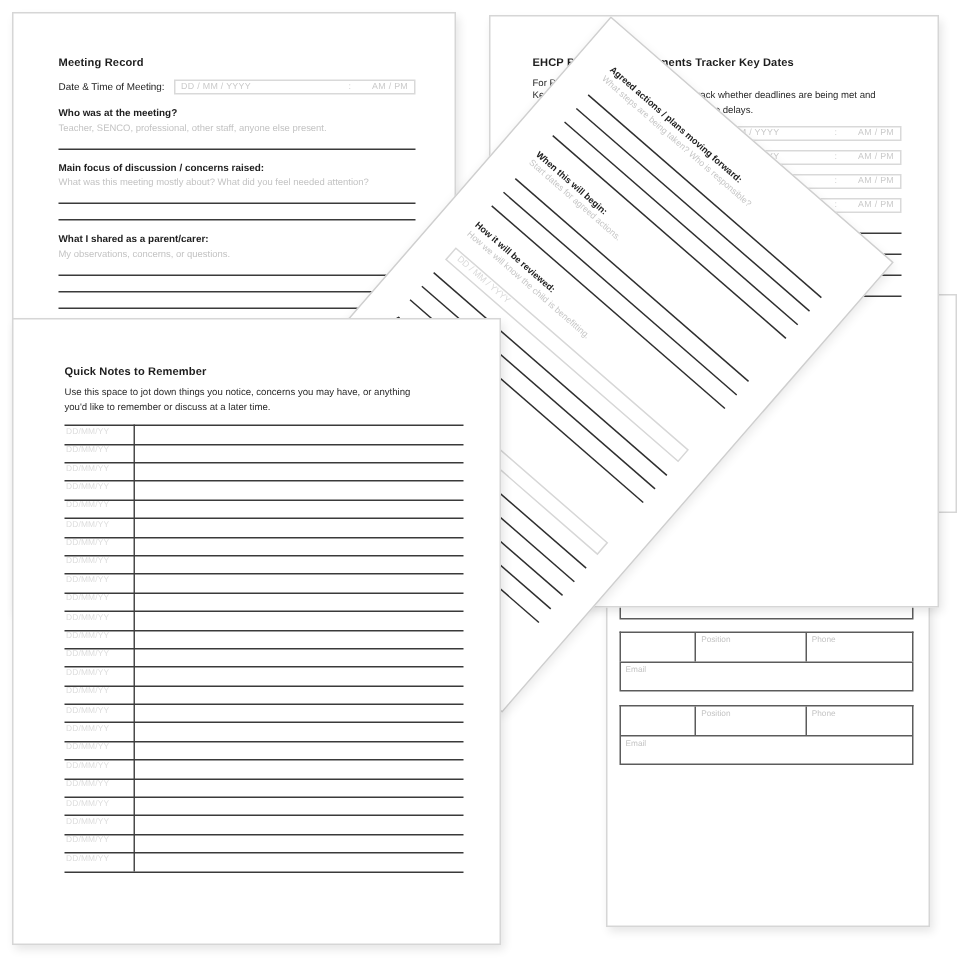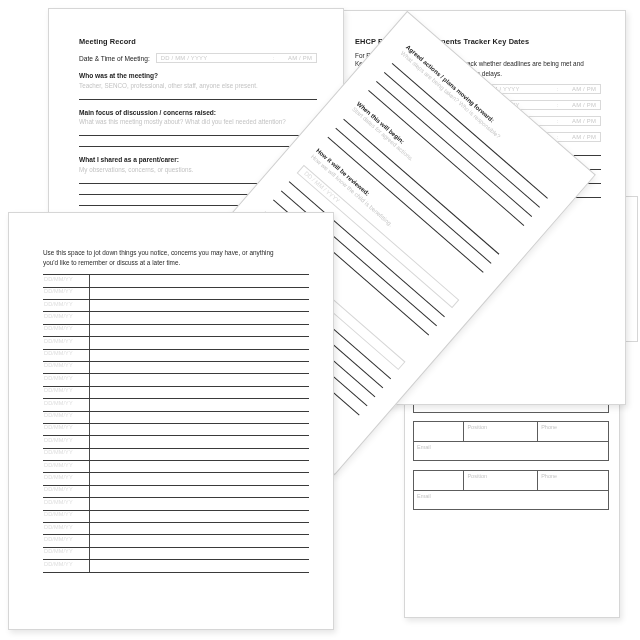--- a/index.html
+++ b/index.html
@@ -37,21 +37,21 @@
     height:10px;
     display:flex;align-items:center;
     box-sizing:border-box;
     background:#fff;
   }
   .dtbox .dd{flex:0 0 auto;padding-left:4px;font-size:5.9px;color:#c9c9c9;letter-spacing:.2px;}
   .dtbox .colon{flex:1 1 auto;text-align:right;font-size:5.9px;color:#d2d2d2;padding-right:14px;}
   .dtbox .ap{flex:0 0 auto;padding-right:4px;font-size:5.9px;color:#c9c9c9;letter-spacing:.2px;}
 
   
-  #page-meeting{ left:8px; top:8px; width:296px; height:400px;margin-left:40px; }
+  #page-meeting{ left:8px; top:8px; width:296px; height:400px; }
   #page-meeting .pad{position:absolute;left:30px;top:28px;width:238px;}
   .mr-row-dt{display:flex;align-items:center;gap:6px;margin-top:7px;}
   .mr-row-dt .cap{font-size:6.6px;color:#222;white-space:nowrap;}
   .mr-row-dt .dtbox{flex:1 1 auto;}
   .mr-block{margin-top:9px;}
   .mr-block .hint{margin-top:2.5px;display:block;}
   .mr-lines{margin-top:7px;}
   .mr-lines .rule{margin-top:10px;}
 
   
@@ -373,20 +373,21 @@
           <div class="rule"></div>
           <div class="rule"></div>
         </div>
       </div>
 
     </div>
   </div>
 
   <div class="sheet shadow" id="page-notes">
     <div class="pad">
+      <div class="h-title">Quick Notes to Remember</div>
       <div class="qn-intro">
         <div class="body-t">Use this space to jot down things you notice, concerns you may have, or anything</div>
         <div class="body-t">you'd like to remember or discuss at a later time.</div>
       </div>
       <div class="qn-table" id="qn-table">
         <div class="qn-sep" style="height: 297.6px;"></div>
       <div class="qn-row">
             <div class="rule"></div>
             <span class="dt">DD/MM/YY</span>
           </div>

